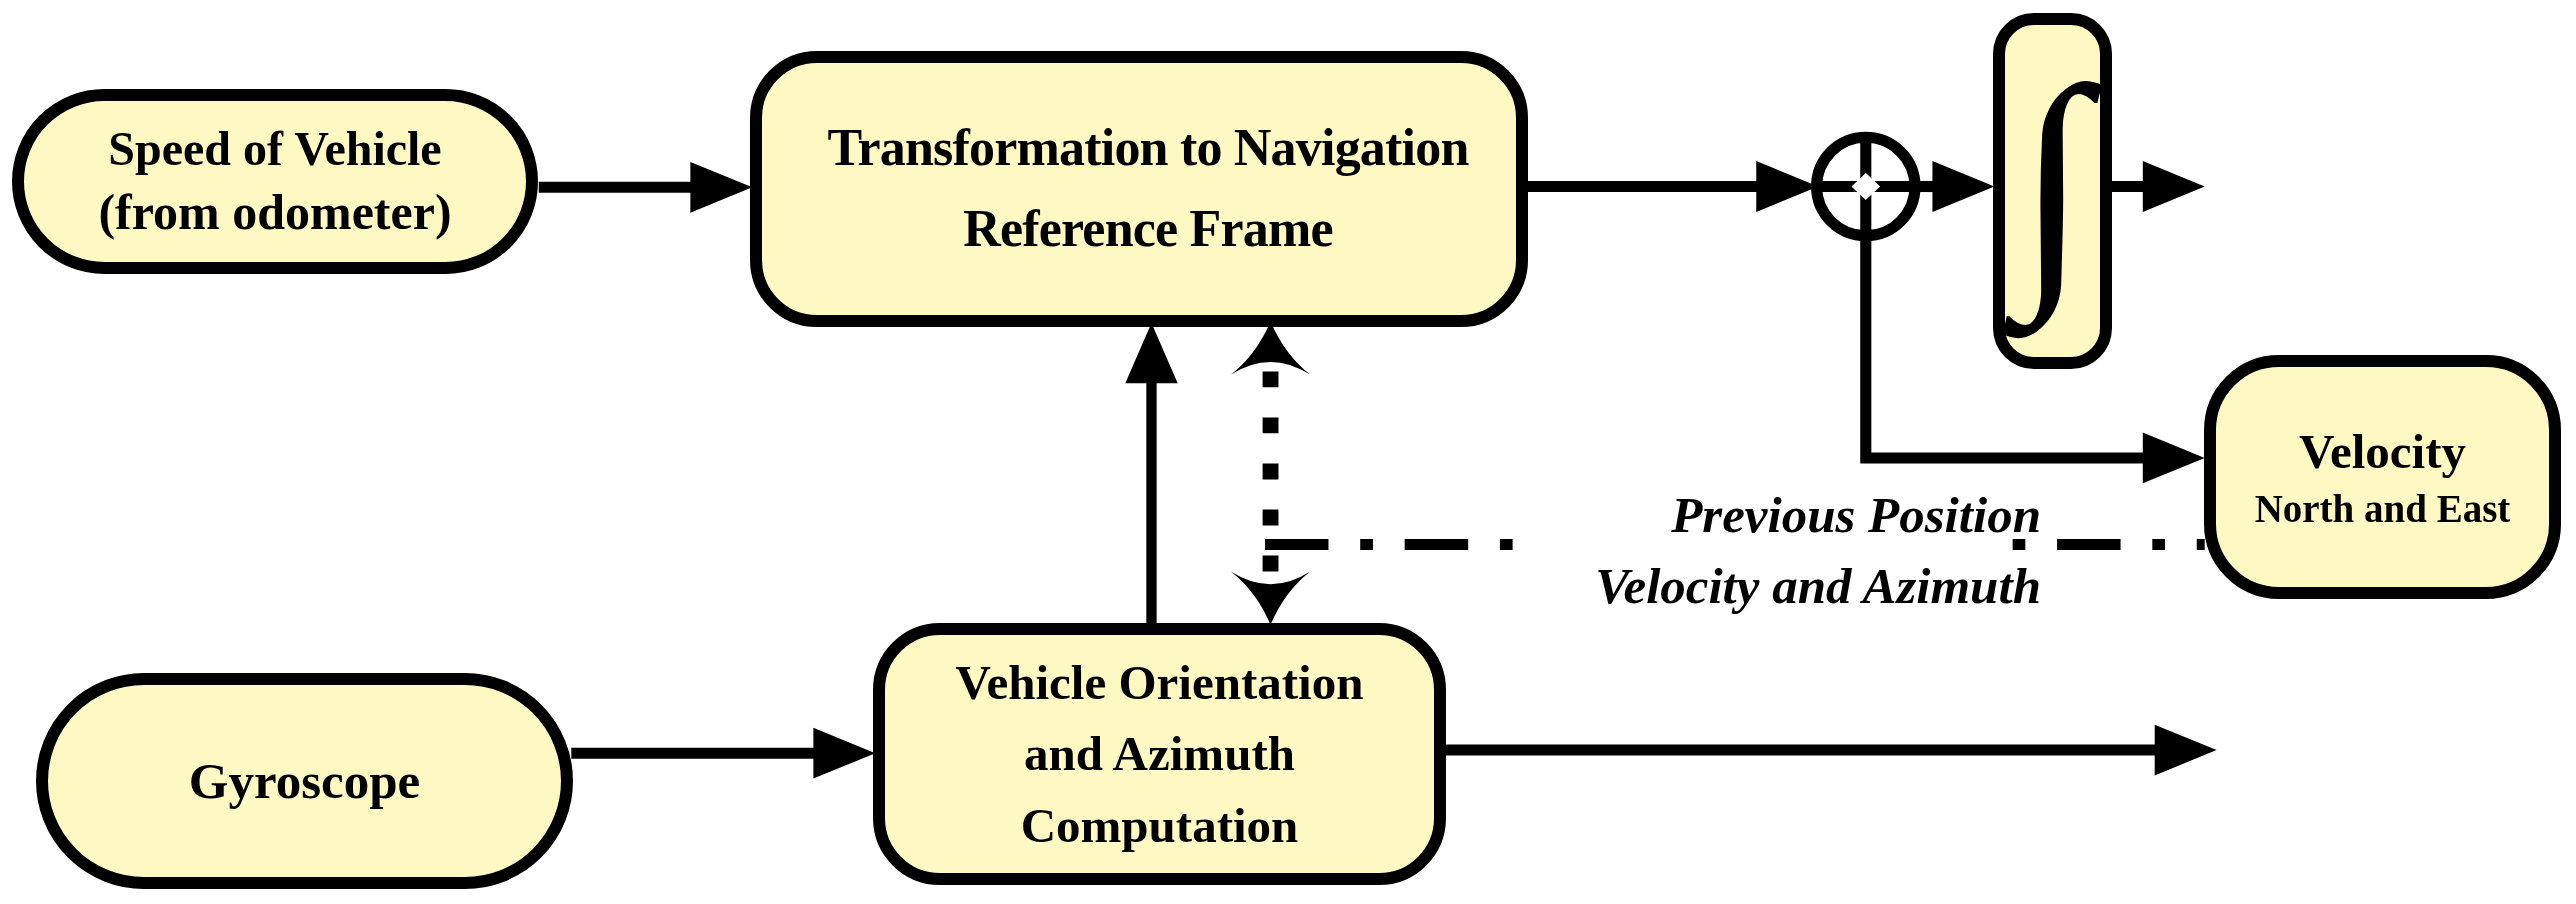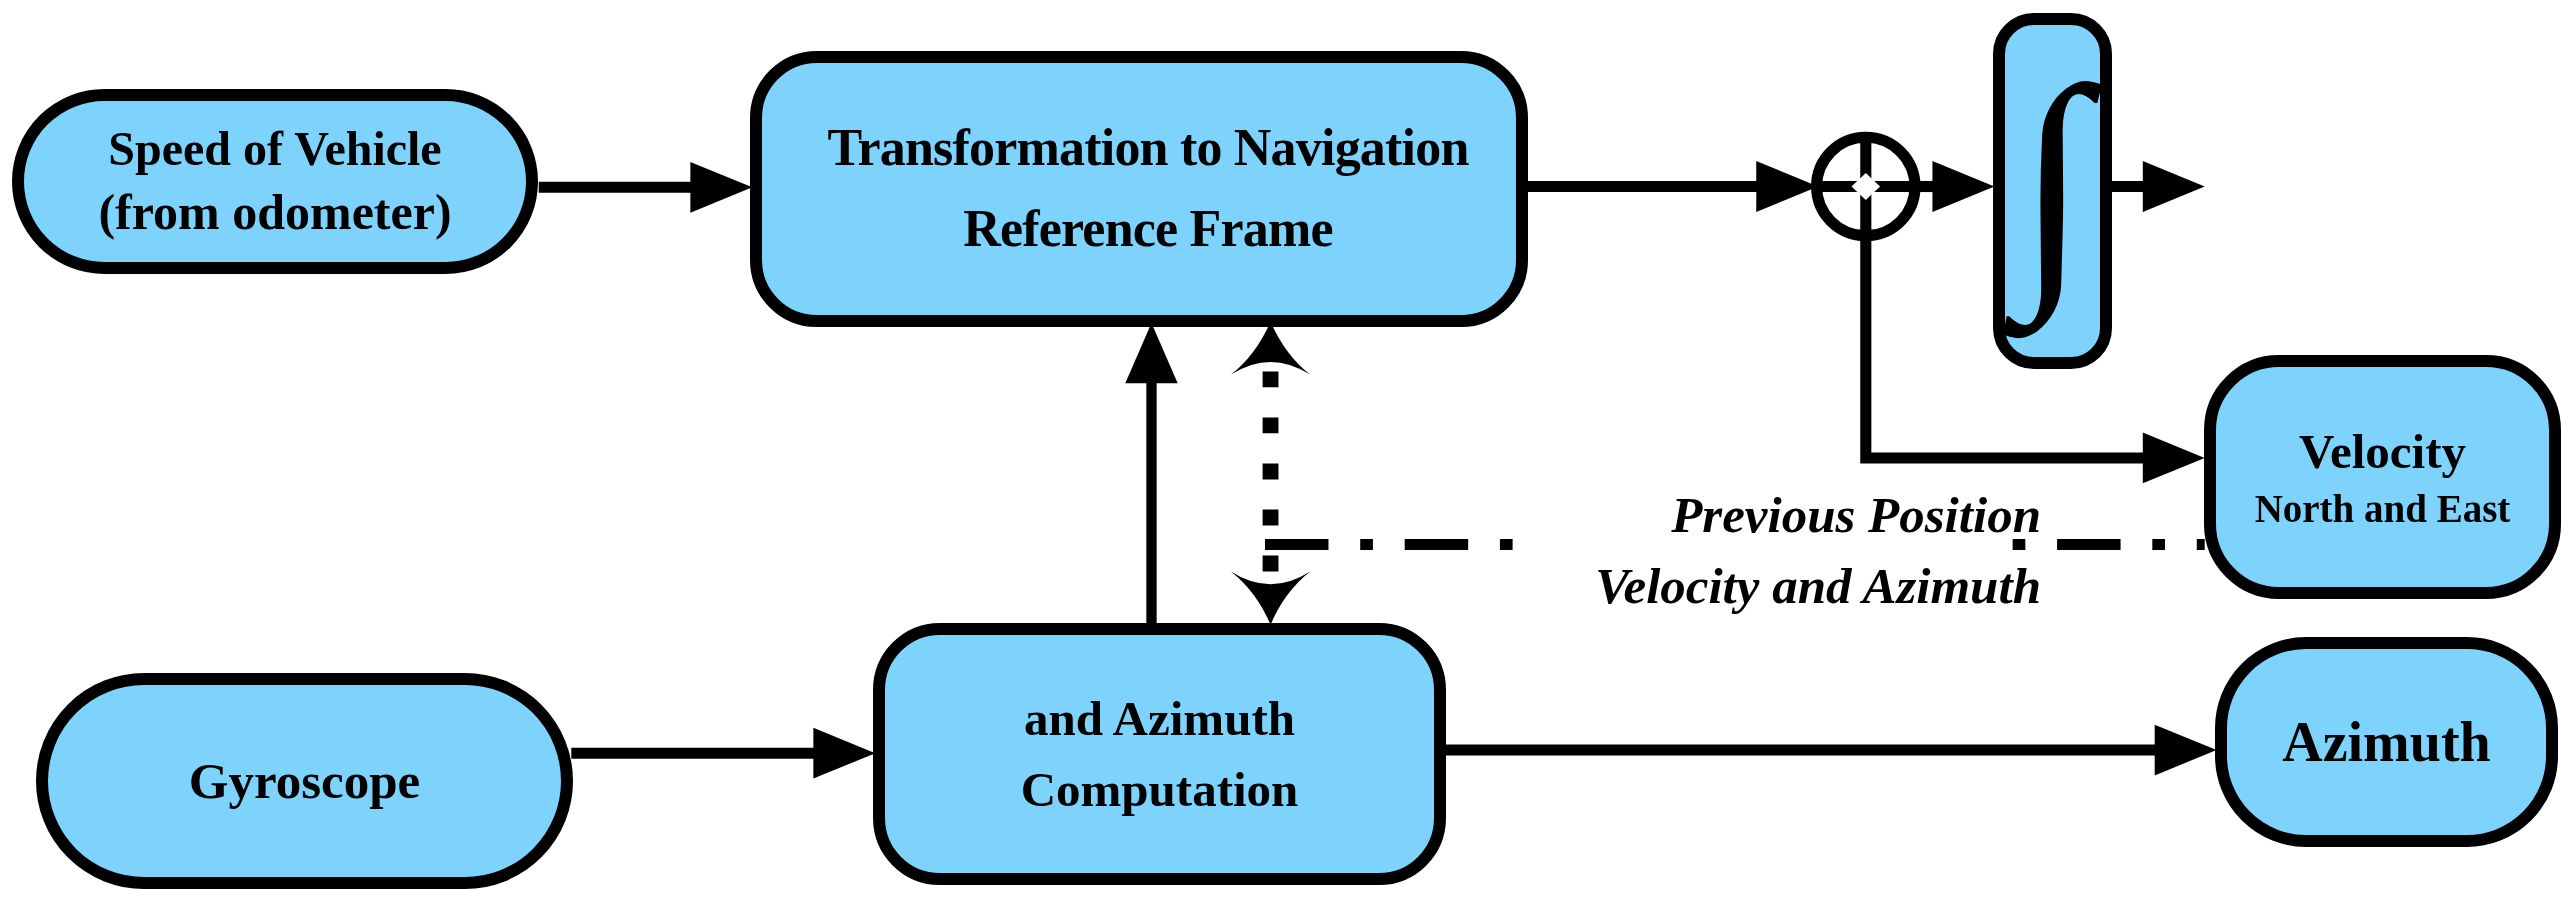--- a/index.html
+++ b/index.html
@@ -13,21 +13,21 @@
     overflow: hidden;
   }
   #connector-layer {
     position: absolute;
     left: 0; top: 0;
     width: 2576px; height: 904px;
   }
   .node {
     position: absolute;
     box-sizing: border-box;
-    background: #7dd3fc;
+    background: #fef9c3;
     border: 12.7px solid #000000;
     display: flex;
     flex-direction: column;
     align-items: center;
     justify-content: center;
     text-align: left;
     font-weight: bold;
     line-height: 1.3;
   }
   
@@ -150,27 +150,25 @@
   <div class="node" id="node-velocity">
     <div class="t1">Velocity</div>
     <div class="t2">North and East</div>
   </div>
 
   <div class="node" id="node-gyroscope">
     <div>Gyroscope</div>
   </div>
 
   <div class="node" id="node-orientation">
+    <div>Vehicle Orientation</div>
     <div>and Azimuth</div>
     <div>Computation</div>
   </div>
 
-  <div class="node" id="node-azimuth">
-    <div>Azimuth</div>
-  </div>
 
   <div id="feedback-label">
     <div>Previous Position</div>
     <div>Velocity and Azimuth</div>
   </div>
 
 </div>
 
 
 </body></html>

